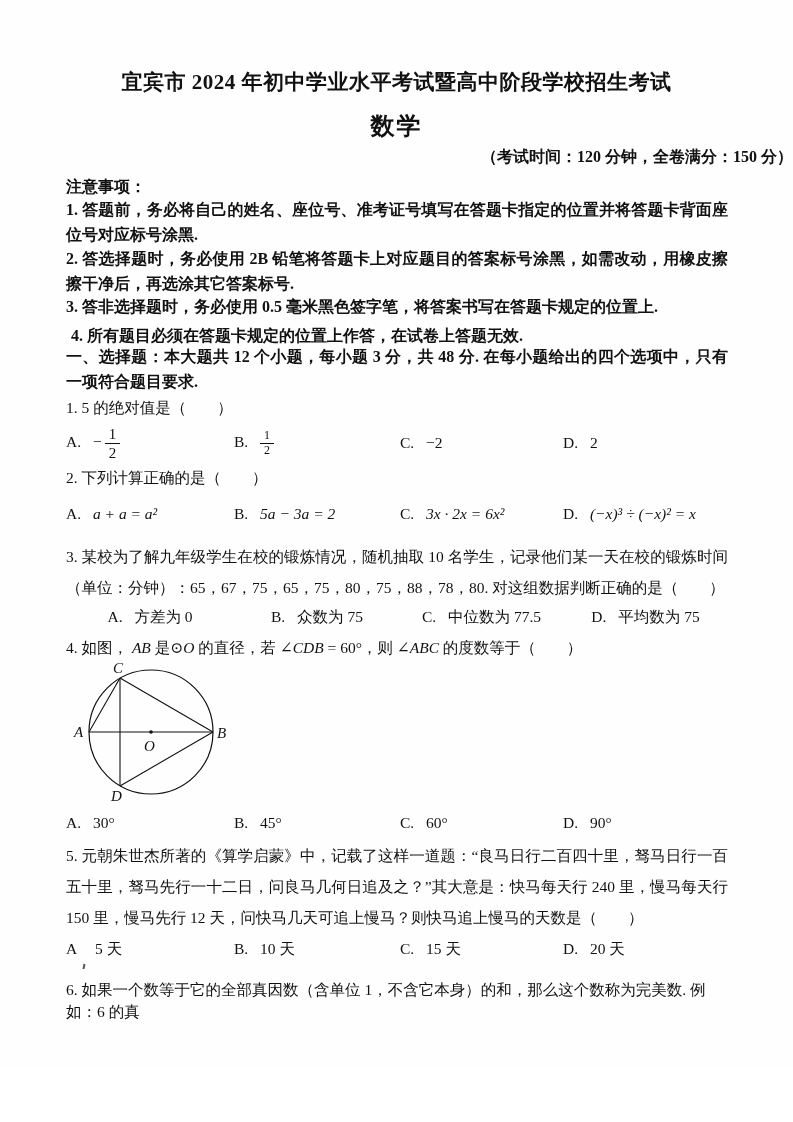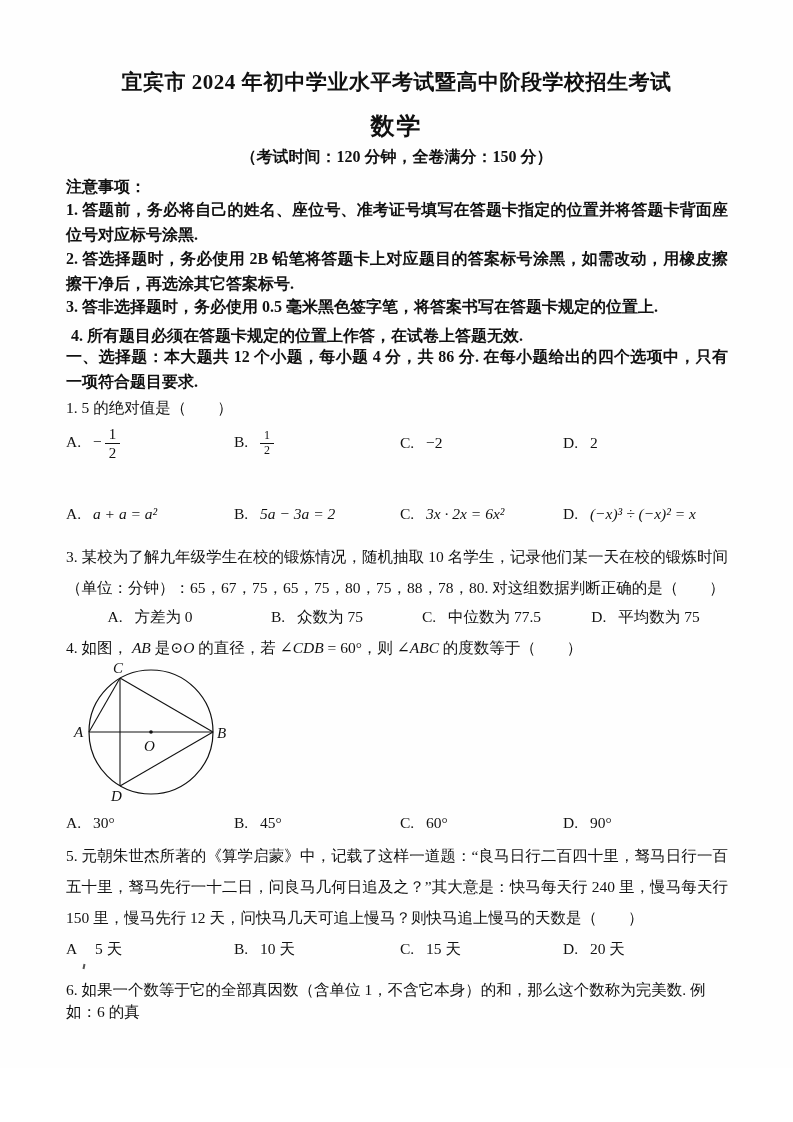--- a/index.html
+++ b/index.html
@@ -10,21 +10,21 @@
     height: 1068px;
     background: #fefefe;
     color: #111;
     font-family: "Liberation Serif", "DejaVu Serif", serif;
     overflow: hidden;
   }
   .abs { position: absolute; left: 66px; width: 662px; }
   .center { text-align: center; left: 0; width: 793px; }
   .doc-title { font-size: 21px; font-weight: 700; letter-spacing: .5px; }
   .subject   { font-size: 24px; font-weight: 700; letter-spacing: 2px; }
-  .exam-info { font-size: 16px; font-weight: 700; }
+  .exam-info { font-size: 16px; font-weight: 700; text-align: right; }
   .bold-line { font-size: 16px; font-weight: 700; line-height: 24.5px; text-align: justify; }
   .sec-line  { font-size: 16px; font-weight: 700; line-height: 25px; text-align: justify; }
   .stem      { font-size: 15.5px; line-height: 22px; }
   .stem-multi{ font-size: 15.5px; line-height: 31px; text-align: justify; }
   .opts {
     display: grid;
     grid-template-columns: 168px 166px 163px auto;
     font-size: 15.5px;
     line-height: 22px;
     align-items: center;
@@ -58,21 +58,21 @@
   <div class="abs center doc-title" style="top:68px;">宜宾市 2024 年初中学业水平考试暨高中阶段学校招生考试</div>
   <div class="abs center subject" style="top:110px;">数学</div>
   <div class="abs center exam-info" style="top:147px;">（考试时间：120 分钟，全卷满分：150 分）</div>
 
   <div class="abs bold-line" style="top:175px;">注意事项：</div>
   <p class="abs bold-line" style="top:198px; margin:0;">1. 答题前，务必将自己的姓名、座位号、准考证号填写在答题卡指定的位置并将答题卡背面座位号对应标号涂黑.</p>
   <p class="abs bold-line" style="top:247px; margin:0;">2. 答选择题时，务必使用 2B 铅笔将答题卡上对应题目的答案标号涂黑，如需改动，用橡皮擦擦干净后，再选涂其它答案标号.</p>
   <p class="abs bold-line" style="top:295px; margin:0;">3. 答非选择题时，务必使用 0.5 毫米黑色签字笔，将答案书写在答题卡规定的位置上.</p>
   <p class="abs bold-line" style="top:319px; margin:5px;">4. 所有题目必须在答题卡规定的位置上作答，在试卷上答题无效.</p>
 
-  <p class="abs sec-line" style="top:344px; margin:0;">一、选择题：本大题共 12 个小题，每小题 4 分，共 86 分. 在每小题给出的四个选项中，只有一项符合题目要求.</p>
+  <p class="abs sec-line" style="top:344px; margin:0;">一、选择题：本大题共 12 个小题，每小题 3 分，共 48 分. 在每小题给出的四个选项中，只有一项符合题目要求.</p>
 
   <div class="abs stem" style="top:397px;">1. 5 的绝对值是（　　）</div>
   <div class="abs opts" style="top:420px; height:46px;">
     <span class="opt">
       <span class="lbl">A.</span>
       <span class="sign">−</span><span class="frac">
           <span class="num">1</span>
           <span class="den">2</span>
         </span>
     </span>
@@ -86,20 +86,21 @@
     <span class="opt">
       <span class="lbl">C.</span>
       <span>−2</span>
     </span>
     <span class="opt">
       <span class="lbl">D.</span>
       <span>2</span>
     </span>
   </div>
 
+  <div class="abs stem" style="top:467px;">2. 下列计算正确的是（　　）</div>
   <div class="abs opts" style="top:503px;">
     <span class="opt">
       <span class="lbl">A.</span>
       <span class="math">a + a = a²</span>
     </span>
     <span class="opt">
       <span class="lbl">B.</span>
       <span class="math">5a − 3a = 2</span>
     </span>
     <span class="opt">

